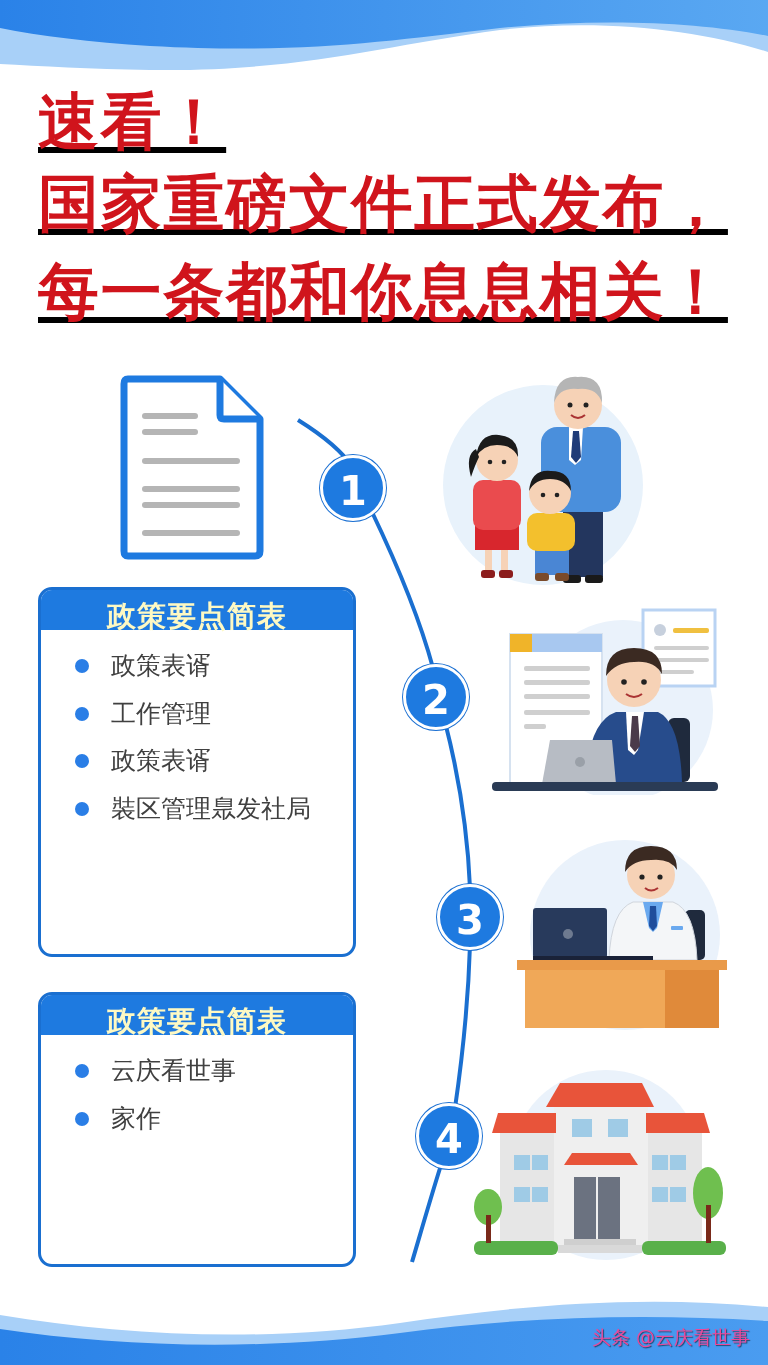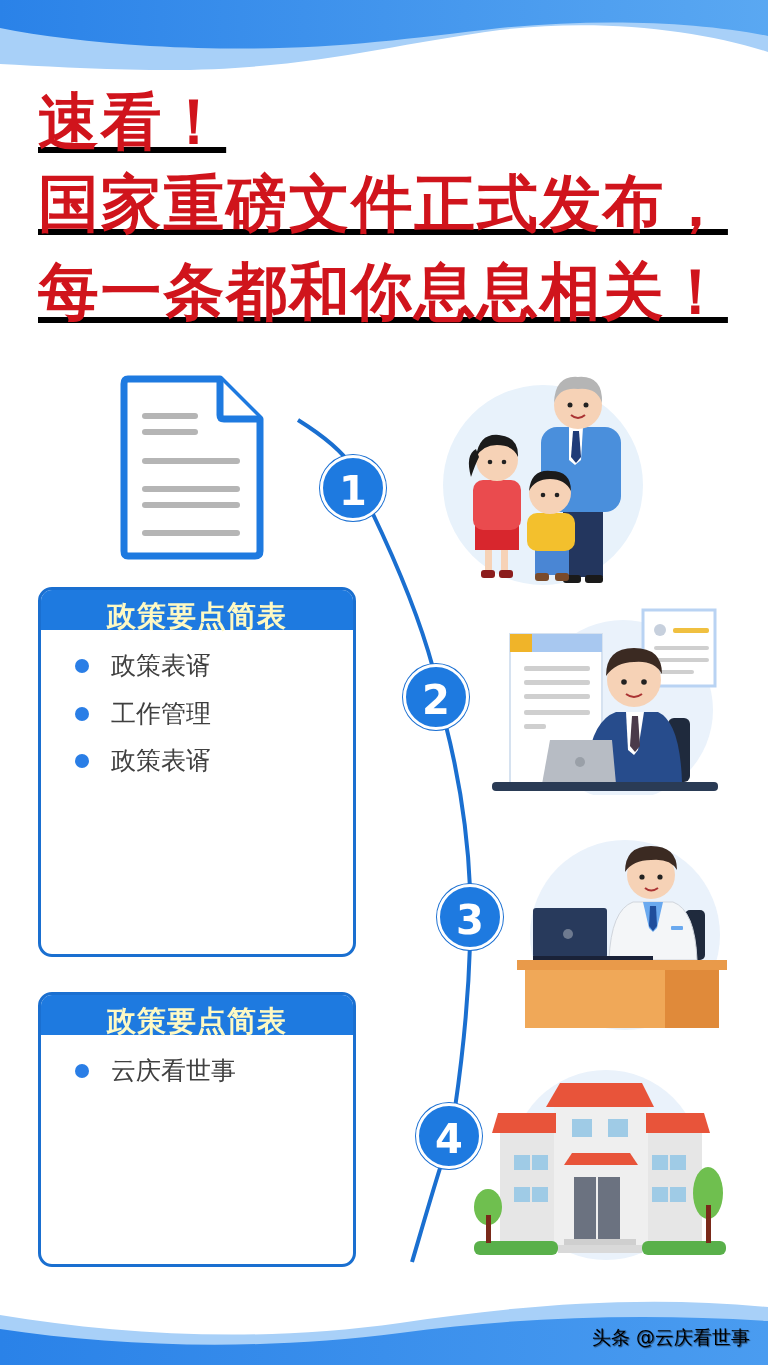--- a/index.html
+++ b/index.html
@@ -75,21 +75,21 @@
     position: absolute; left: 2px; top: 17px;
     width: 14px; height: 14px; border-radius: 50%;
     background: #2a7ee6;
   }
 
   .illus { position: absolute; }
 
   .watermark {
     position: absolute;
     right: 18px; bottom: 14px;
-    color: #000000;
+    color: #ec4899;
     font-size: 19px;
     text-shadow: 1px 1px 1px rgba(0,0,0,0.55);
     white-space: nowrap;
   }
 </style>
 </head>
 <body>
 
 <svg class="wave-top" viewBox="0 0 768 80" preserveAspectRatio="none">
   <defs>
@@ -131,27 +131,29 @@
 <div class="step" style="left:403px; top:664px;">2</div>
 <div class="step" style="left:437px; top:884px;">3</div>
 <div class="step" style="left:416px; top:1103px;">4</div>
 
 <div class="panel" style="top:587px; height:370px;">
   <div class="panel-header">政策要点简表</div>
   <ul>
     <li><span class="dot"></span><span>政策表谞</span></li>
     <li><span class="dot"></span><span>工作管理</span></li>
     <li><span class="dot"></span><span>政策表谞</span></li>
+    <li><span class="dot"></span><span>裝区管理臮发社局</span></li>
   </ul>
 </div>
 
 <div class="panel" style="top:992px; height:275px;">
   <div class="panel-header">政策要点简表</div>
   <ul>
     <li><span class="dot"></span><span>云庆看世事</span></li>
+    <li><span class="dot"></span><span>家作</span></li>
   </ul>
 </div>
 
 <svg class="illus" style="left:435px; top:365px; width:215px; height:225px;" viewBox="0 0 215 225">
   <circle cx="108" cy="120" r="100" fill="#e8f2fb"></circle>
 
   <rect x="128" y="132" width="40" height="80" fill="#23365e"></rect>
   <rect x="106" y="62" width="80" height="85" rx="16" fill="#4a8fdc"></rect>
   <polygon points="134,62 148,62 146,95 140,100 134,95" fill="#ffffff"></polygon>
   <polygon points="138,66 144,66 146,92 141,98 136,92" fill="#1f3b78"></polygon>

